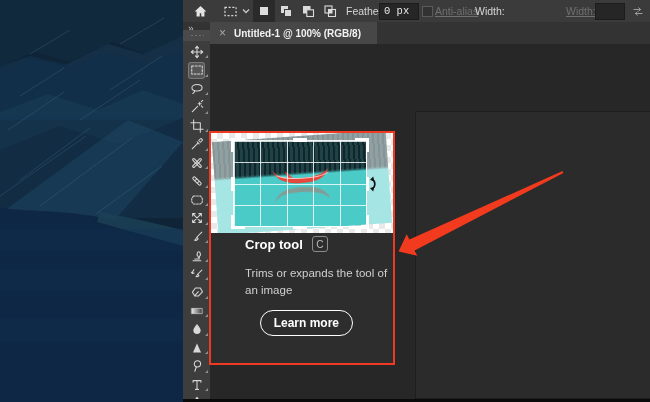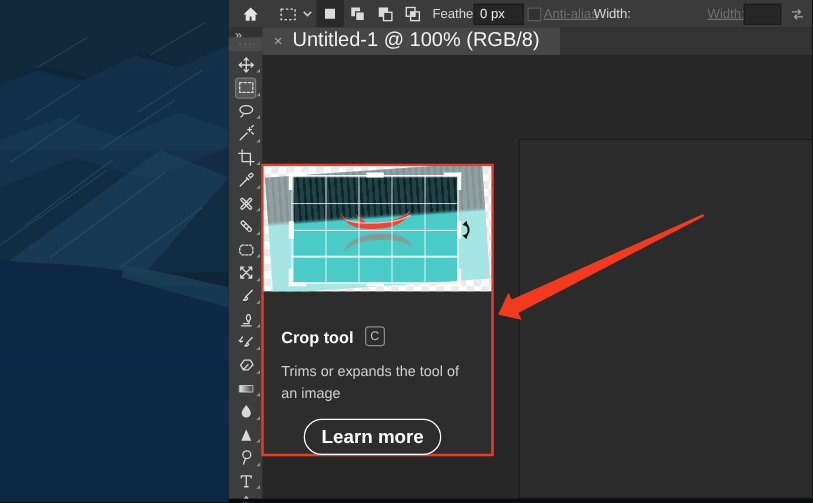--- a/index.html
+++ b/index.html
@@ -25,21 +25,21 @@
     justify-content:space-between;color:#e4e4e4;font-size:10.5px;padding:0 5px;}
   .mode-btn{width:22px;height:22px;display:flex;align-items:center;justify-content:center;}
   .mode-btn.pressed{background:#2a2a2a;}
 
   
   .tab-bar{position:absolute;left:0;top:22px;right:0;height:22px;background:#333333;}
   .collapse{position:absolute;left:5px;top:1px;color:#c2c2c2;font-size:10px;letter-spacing:-1px;cursor:default;}
   .doc-tab{position:absolute;left:27px;top:0;height:22px;background:#474747;display:flex;align-items:center;
     padding:0 16px 0 9px;gap:8px;}
   .tab-close{color:#a8a8a8;font-size:12px;line-height:1;}
-  .tab-title{color:#f2f2f2;font-size:16px;font-weight:normal;white-space:nowrap;}
+  .tab-title{color:#f2f2f2;font-size:10px;font-weight:bold;white-space:nowrap;}
 
   
   .tool-palette{position:absolute;left:0;top:30px;width:27px;bottom:3px;background:#3d3d3d;}
   .palette-cap{height:11px;background:#4a4a4a;display:flex;align-items:center;justify-content:center;}
   .palette-grip{width:14px;height:4px;background-image:radial-gradient(#6e6e6e 0.8px,transparent 1px);
     background-size:4px 3px;}
   .tools{display:flex;flex-direction:column;align-items:center;gap:3.5px;padding-top:3px;}
   .tool{width:15px;height:15px;display:flex;align-items:center;justify-content:center;position:relative;}
   .tool::after{content:"";position:absolute;right:-4px;bottom:1px;
     border-left:3px solid transparent;border-bottom:3px solid #8f8f8f;}
@@ -75,28 +75,28 @@
   .h-tl{left:-3px;top:-3px;width:11px;height:11px;border-left:3px solid #fff;border-top:3px solid #fff;}
   .h-tr{right:-3px;top:-3px;width:11px;height:11px;border-right:3px solid #fff;border-top:3px solid #fff;}
   .h-bl{left:-3px;bottom:-3px;width:11px;height:11px;border-left:3px solid #fff;border-bottom:3px solid #fff;}
   .h-br{right:-3px;bottom:-3px;width:11px;height:11px;border-right:3px solid #fff;border-bottom:3px solid #fff;}
   .h-tm{left:50%;margin-left:-7px;top:-3px;width:14px;height:3.5px;background:#fff;}
   .h-bm{left:50%;margin-left:-7px;bottom:-3px;width:14px;height:3.5px;background:#fff;}
   .h-lm{top:50%;margin-top:-7px;left:-3px;width:3.5px;height:14px;background:#fff;}
   .h-rm{top:50%;margin-top:-7px;right:-3px;width:3.5px;height:14px;background:#fff;}
   .rotate-cursor{position:absolute;left:156px;top:42px;}
 
-  .tip-body{padding:28px 14px 0 14px;}
+  .tip-body{padding:3px 14px 0 14px;margin-left:20px;}
   .tip-title-row{display:flex;align-items:center;gap:9px;}
   .tip-title{color:#ffffff;font-size:13px;font-weight:bold;}
   .key-badge{width:14px;height:14px;border:1px solid #8b8b8b;border-radius:3px;color:#bdbdbd;
     font-size:10px;display:flex;align-items:center;justify-content:center;}
   .tip-desc{color:#cfcfcf;font-size:11.5px;line-height:1.45;margin-top:13px;width:156px;}
   .learn-more{display:block;margin:12px 26px 0 auto;background:transparent;border:1.5px solid #ffffff;
-    border-radius:999px;color:#ffffff;font-family:"Liberation Sans",sans-serif;font-size:15px;
+    border-radius:999px;color:#ffffff;font-family:"Liberation Sans",sans-serif;font-size:12px;
     font-weight:bold;padding:5px 13px;cursor:pointer;}
 
   
   .annotation{position:absolute;left:0;top:0;width:650px;height:402px;pointer-events:none;z-index:9;}
 </style>
 </head>
 <body>
 
 <div id="screen">
 
@@ -155,21 +155,21 @@
             <rect x="3" y="3" width="7" height="7" fill="none" stroke="#dcdcdc" stroke-width="1.1"></rect>
             <rect x="6.5" y="6.5" width="7" height="7" fill="none" stroke="#dcdcdc" stroke-width="1.1"></rect>
             <rect x="6.5" y="6.5" width="3.5" height="3.5" fill="#dcdcdc"></rect>
           </svg>
         </div>
       </div>
       <div class="ob-abs" style="left:163px">
           <span class="ob-label">Feather:</span>
         </div>
       <div class="ob-abs" style="left:196px">
-          <input class="ob-input" style="width: 30px;" value="0 px">
+          <input class="ob-input" style="width: 30px; font-family: Liberation Mono, monospace;" value="0 px">
         </div>
       <div class="ob-abs" style="left:239px">
           <span class="ob-check"></span>
         </div>
       <div class="ob-abs" style="left:252px">
           <span class="ob-label disabled">Anti-alias</span>
         </div>
       <div class="ob-abs" style="left:292px">
           <span class="ob-label">Width:</span>
         </div>

